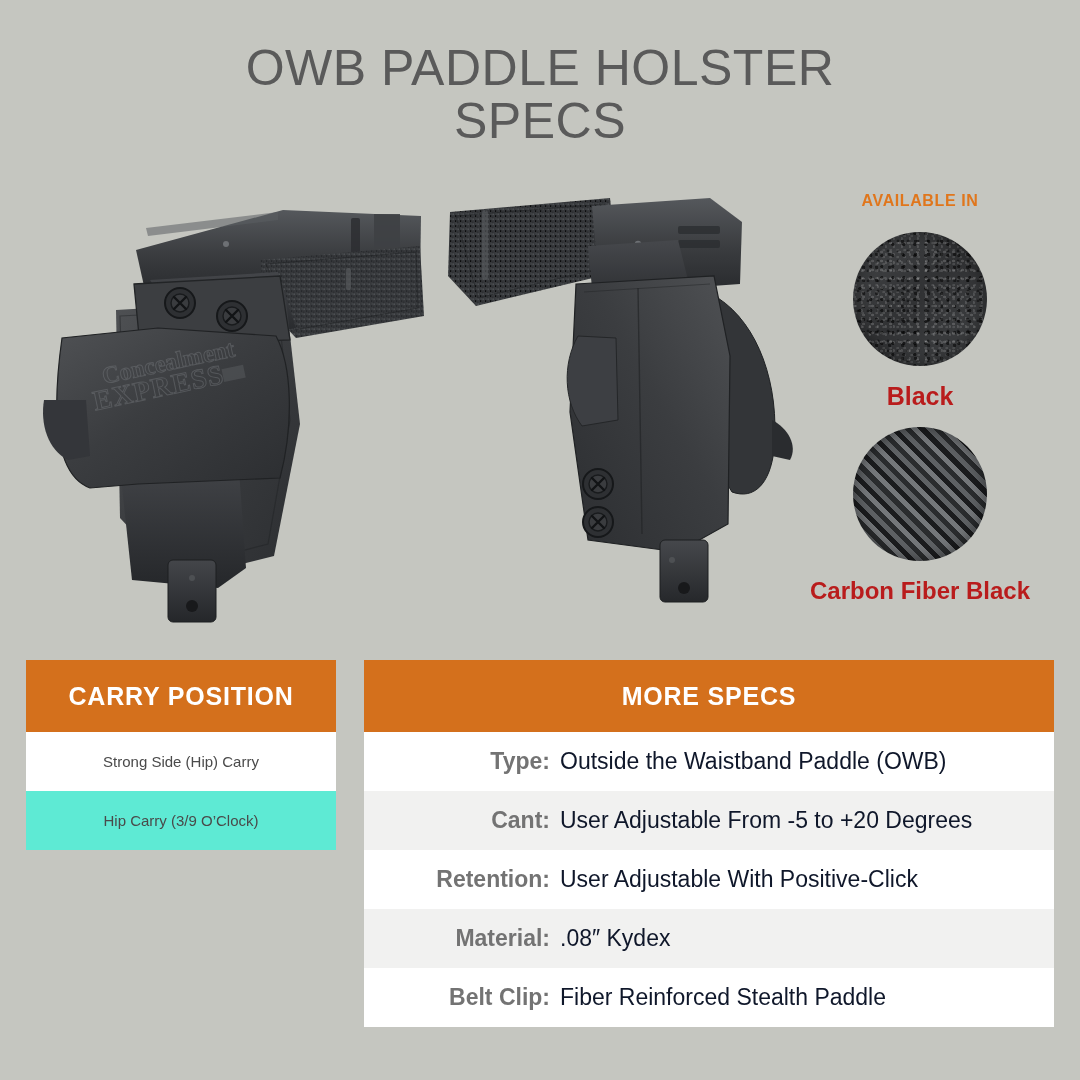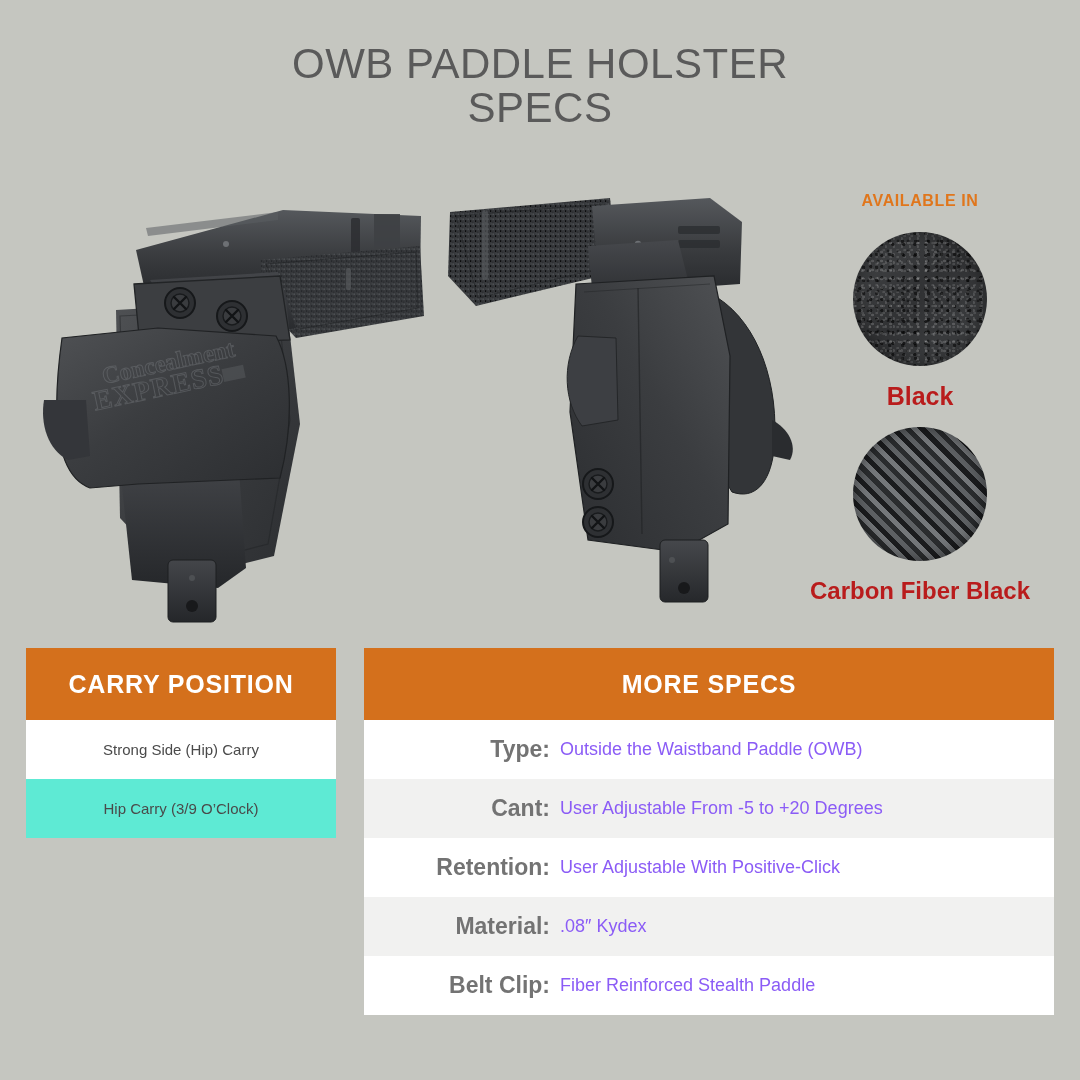--- a/index.html
+++ b/index.html
@@ -14,21 +14,21 @@
     position: relative;
   }
 
   
   .title {
     position: absolute;
     top: 42px;
     left: 0;
     width: 1080px;
     text-align: center;
-    font-size: 42px;
+    font-size: 50px;
     line-height: 1.05;
     font-weight: 400;
     letter-spacing: 0.5px;
     color: #5a5a5a;
   }
   .title .l2 { display: block; }
 
   
   .avail {
     position: absolute;
@@ -99,20 +99,21 @@
   .panel-header {
     background: #d4701c;
     color: #ffffff;
     font-size: 25px;
     font-weight: bold;
     letter-spacing: 0.8px;
     display: flex;
     align-items: center;
     justify-content: center;
     height: 72px;
+    margin-top: 12px;
   }
 
   
   #carry-panel { left: 26px; top: 648px; width: 310px; }
   .carry-row {
     height: 59px;
     display: flex;
     align-items: center;
     justify-content: center;
     font-size: 15px;
@@ -133,22 +134,22 @@
   .spec-label {
     width: 196px;
     padding-right: 10px;
     text-align: right;
     font-size: 23px;
     font-weight: bold;
     color: #737373;
     flex: none;
   }
   .spec-value {
-    font-size: 18px;
-    color: #8b5cf6;
+    font-size: 23px;
+    color: #0f172a;
   }
 </style>
 </head>
 <body>
 
 <div class="title">
   <span>OWB PADDLE HOLSTER</span>
   <span class="l2">SPECS</span>
 </div>
 

